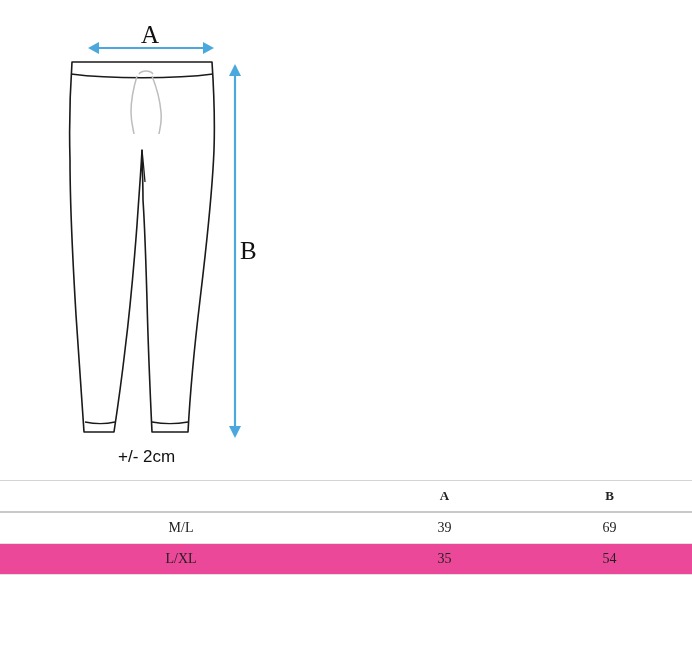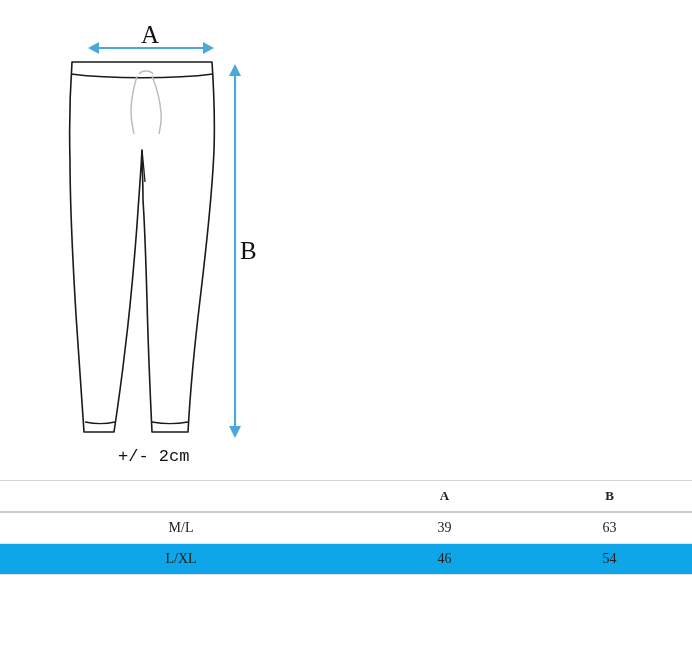--- a/index.html
+++ b/index.html
@@ -45,21 +45,21 @@
     top: 22px;
   }
   .label-b {
     left: 240px;
     top: 238px;
   }
   .tolerance {
     position: absolute;
     left: 118px;
     top: 447px;
-    font-family: Liberation Mono, monospace;
+    font-family: Liberation Sans, sans-serif;
     font-size: 17px;
     color: #111;
   }
 
   
   .size-table {
     position: absolute;
     left: 0;
     top: 480px;
     width: 692px;
@@ -79,21 +79,21 @@
   .size-table thead th {
     font-weight: bold;
     font-size: 13px;
     border-top: 1px solid #d4d4d4;
     border-bottom: 2px solid #c9c9c9;
   }
   .size-table tbody td {
     border-bottom: 1px solid #e2e2e2;
   }
   .size-table tbody tr.alt td {
-    background: #0ea5e9;
+    background: #ec4899;
   }
   .col-size { width: 362px; }
   .col-a { width: 165px; }
   .col-b { width: 165px; }
 </style>
 </head>
 <body>
 
 <div id="page">
 
@@ -161,23 +161,23 @@
       <tr>
         <th class="col-size"></th>
         <th class="col-a">A</th>
         <th class="col-b">B</th>
       </tr>
     </thead>
     <tbody>
       <tr>
         <td>M/L</td>
         <td>39</td>
-        <td>63</td>
+        <td>69</td>
       </tr>
       <tr class="alt">
         <td>L/XL</td>
-        <td>46</td>
+        <td>35</td>
         <td>54</td>
       </tr>
     </tbody>
   </table>
 
 </div>
 
 </body></html>

